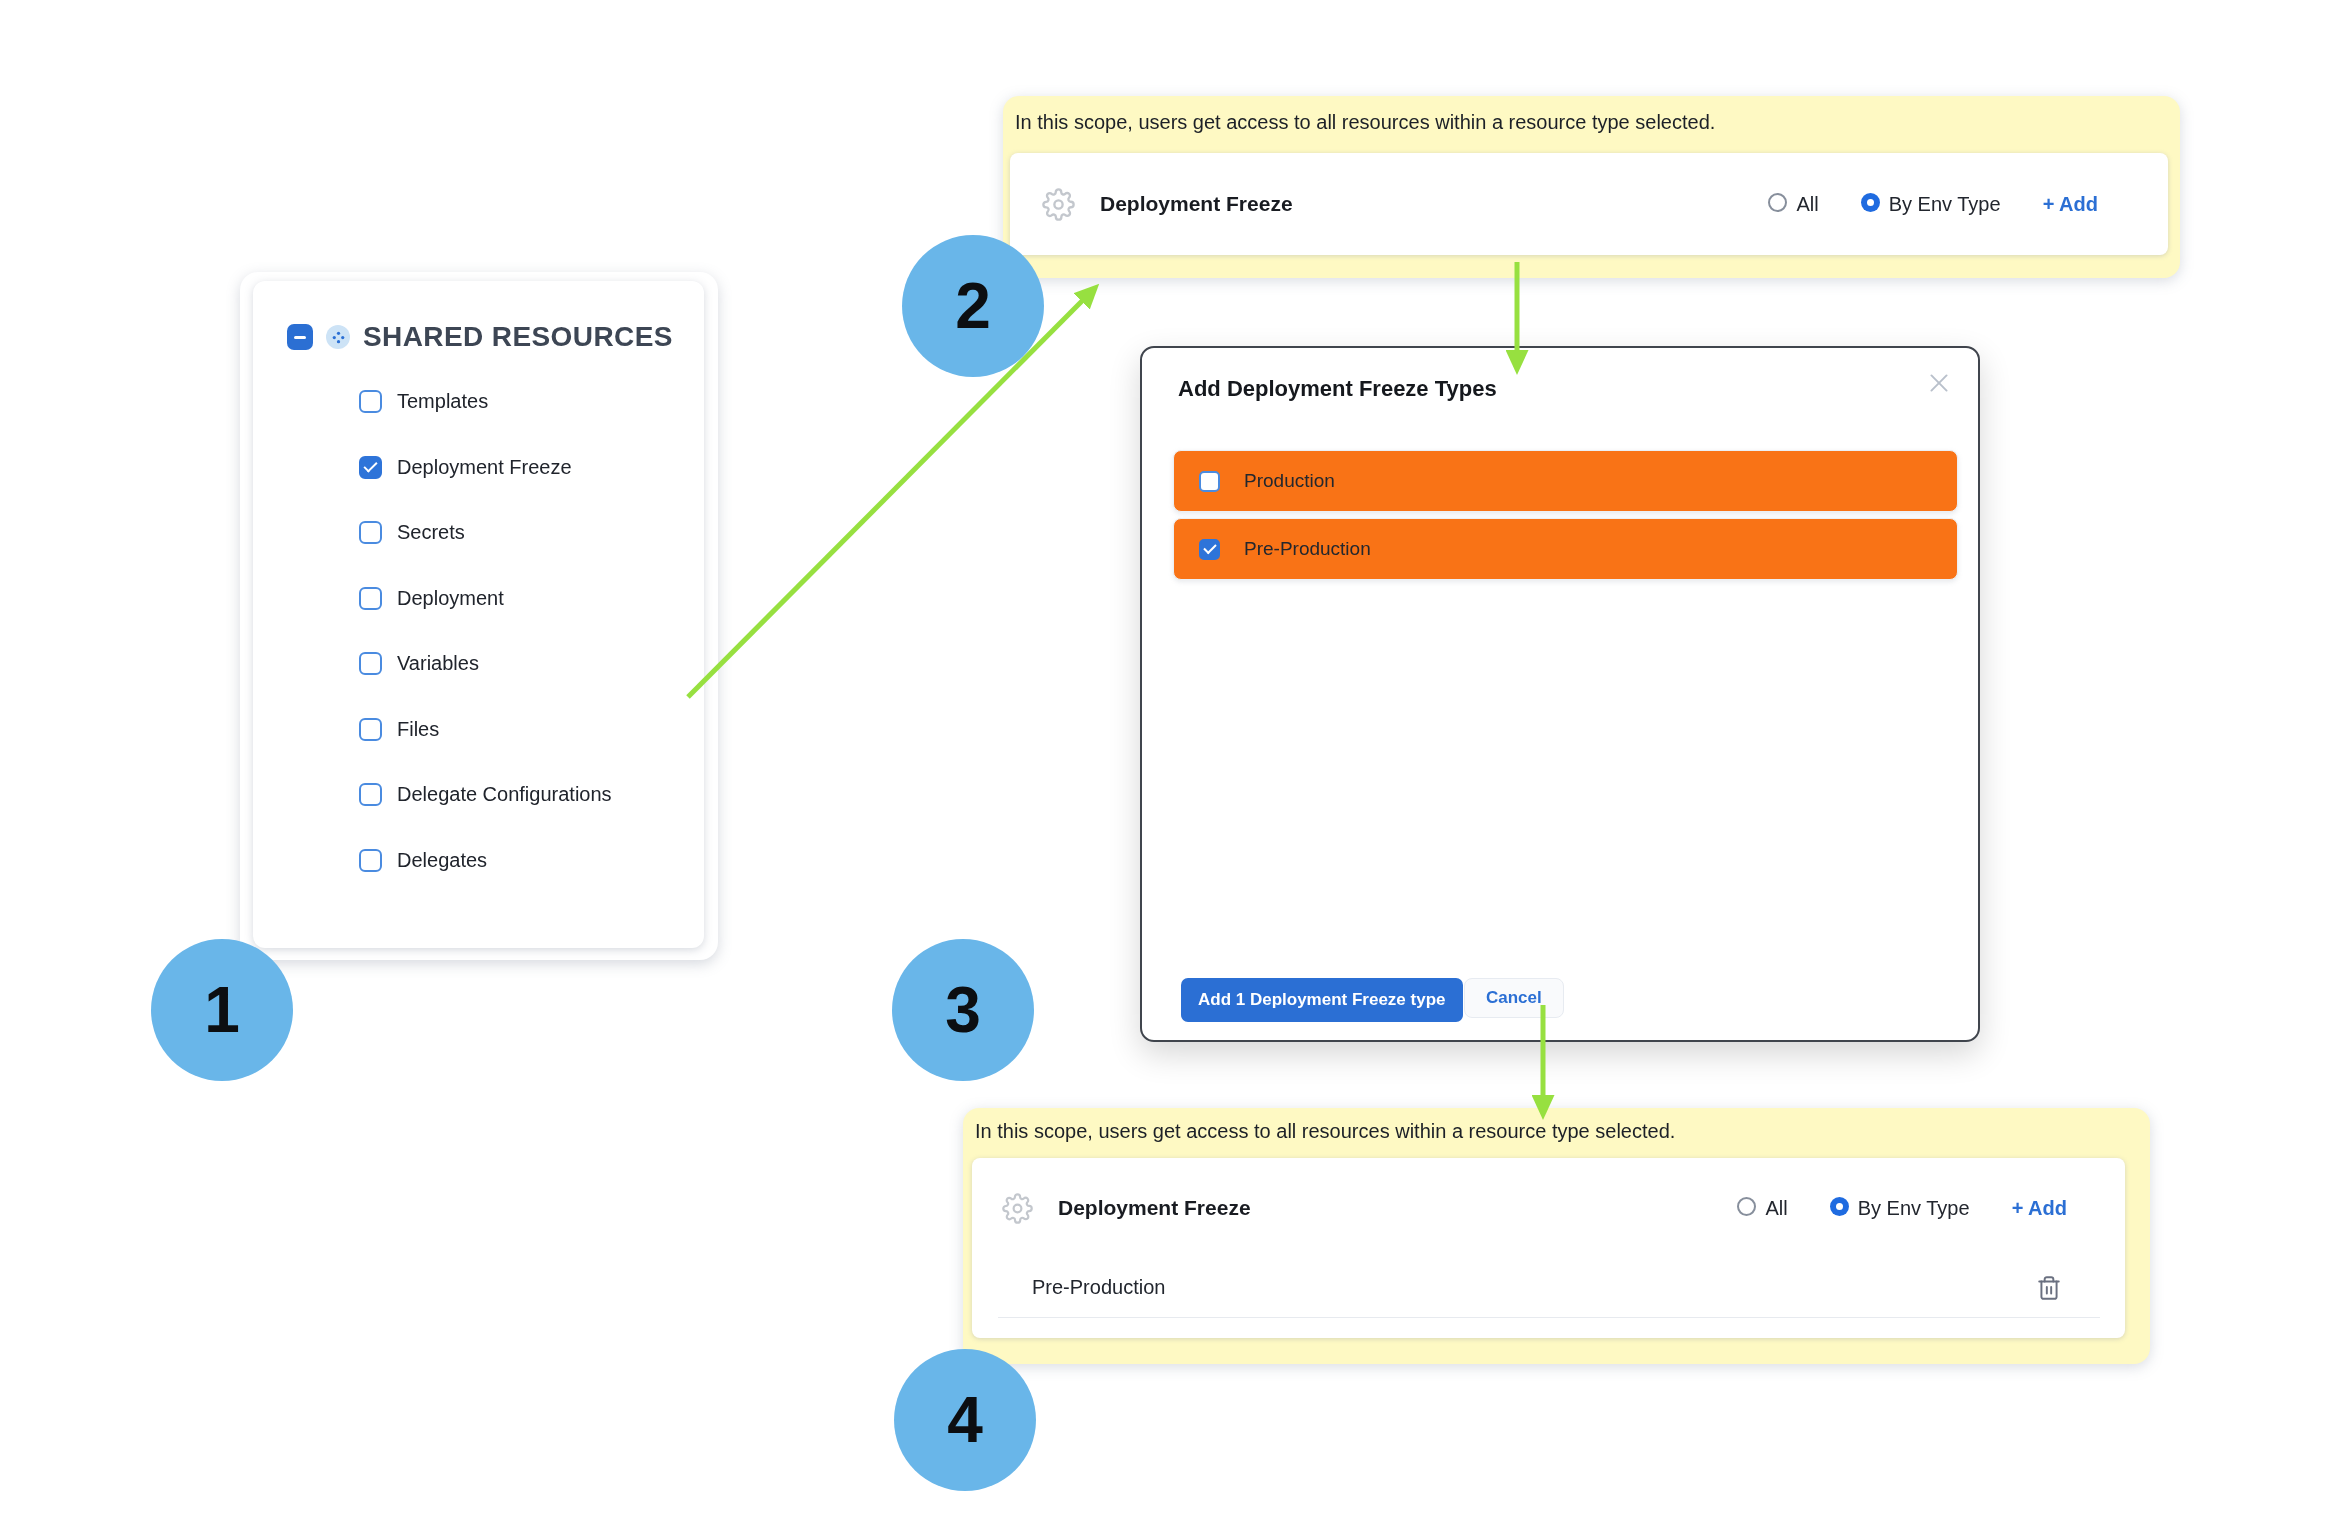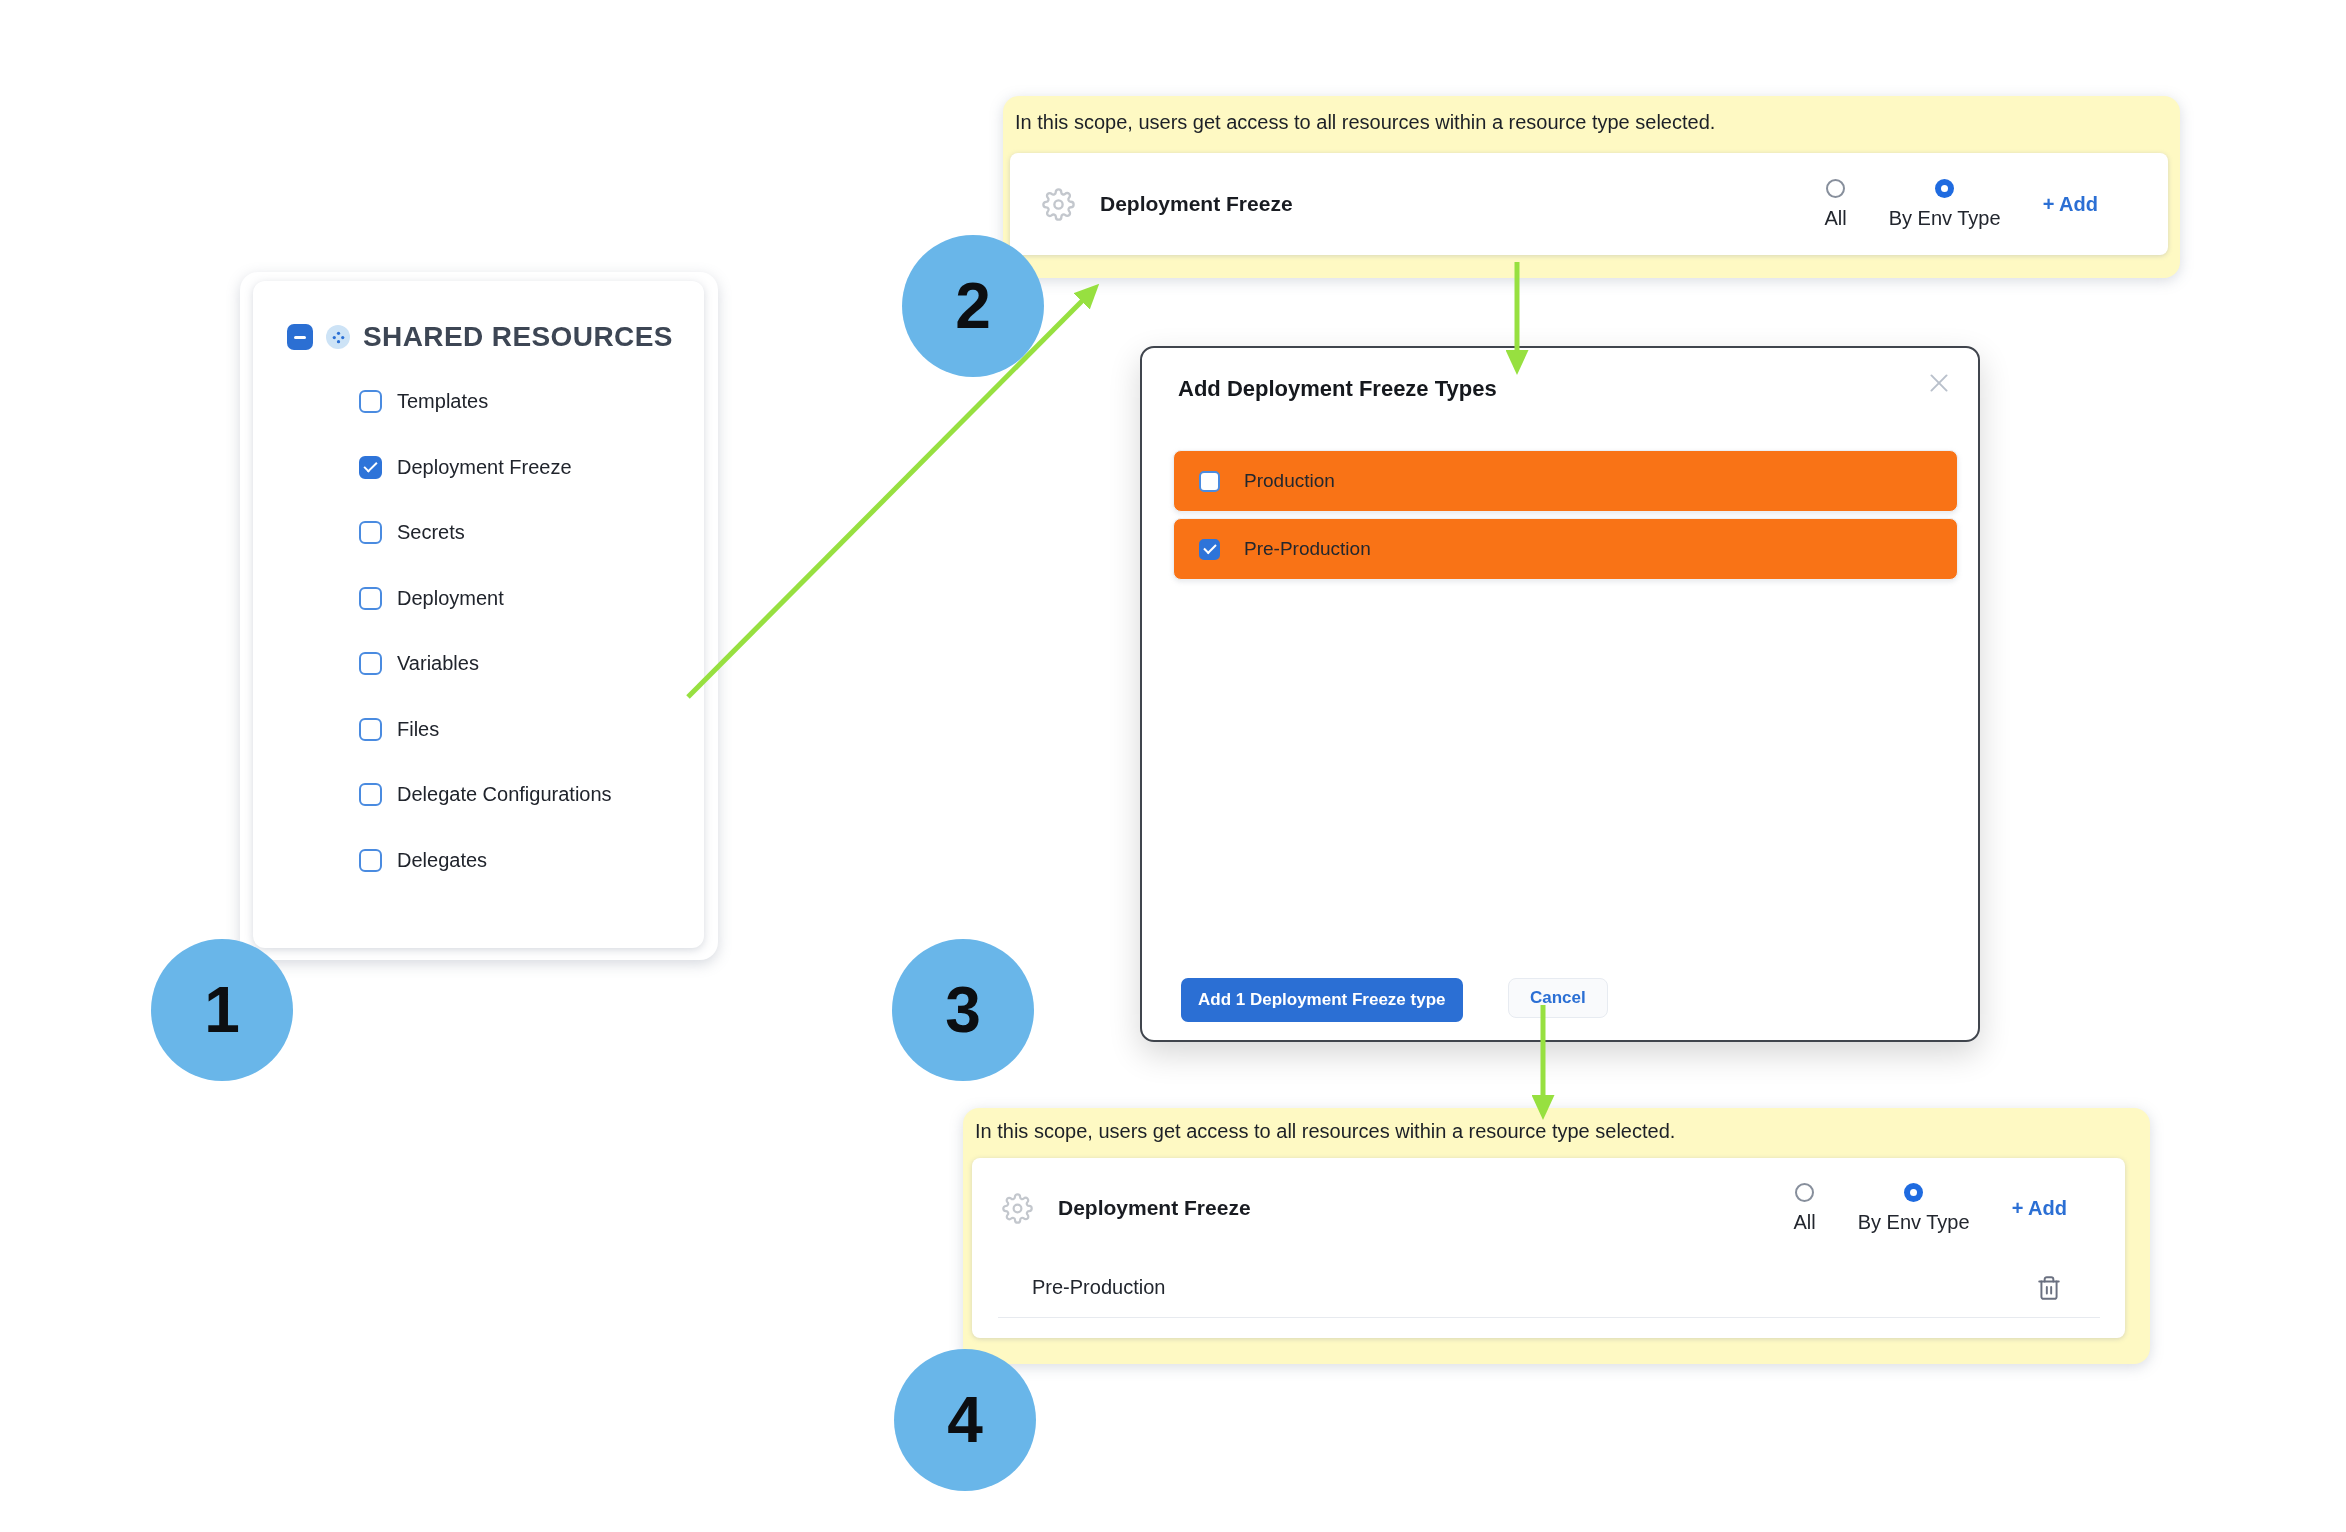--- a/index.html
+++ b/index.html
@@ -8,21 +8,21 @@
 
   
   .scope-panel{position:absolute;background:#fef9c3;border-radius:16px;
                box-shadow:0 3px 14px rgba(120,130,150,.28);z-index:10;}
   .scope-desc{position:absolute;left:12px;top:15px;font-size:20px;color:#1c2027;}
   .scope-card{position:absolute;background:#fff;border-radius:8px;
               box-shadow:0 1px 5px rgba(130,140,160,.32);box-sizing:border-box;}
   .row-flex{display:flex;align-items:center;box-sizing:border-box;}
   .row-title{font-size:21px;font-weight:700;color:#191c22;margin-left:25px;white-space:nowrap;}
   .right-cluster{margin-left:auto;display:flex;align-items:center;gap:42px;}
-  .rgroup{display:flex;align-items:center;gap:9px;flex-direction:column;}
+  .rgroup{display:flex;align-items:flex-start;gap:9px;}
   .rlabel{font-size:20px;color:#22262e;white-space:nowrap;}
   .radio{width:19px;height:19px;border-radius:50%;border:2px solid #878f9c;background:#fff;
          box-sizing:border-box;position:relative;flex:0 0 auto;}
   .radio[data-checked="true"]{border:none;background:#1f6be0;}
   .radio[data-checked="true"]::after{content:"";position:absolute;left:6px;top:6px;width:7px;height:7px;
          border-radius:50%;background:#fff;}
   .add-link{font-size:20px;font-weight:700;color:#2b6fd4;white-space:nowrap;}
 
   
   .sidebar-outer{position:absolute;left:240px;top:272px;width:478px;height:688px;background:#fff;
@@ -58,21 +58,21 @@
        box-sizing:border-box;display:flex;align-items:center;justify-content:center;flex:0 0 auto;}
   .mcb[data-checked="true"]{background:#2e74d9;border-color:#2e74d9;}
   .mcb[data-checked="true"]::after{content:"";width:10px;height:5px;border-left:2.5px solid #fff;
        border-bottom:2.5px solid #fff;transform:rotate(-45deg);margin-bottom:3px;}
   .m-label{font-size:19px;color:#23272e;}
   .btn-primary{position:absolute;left:39px;top:630px;height:44px;padding:0 17px;background:#2b6fd4;
        border:none;border-radius:7px;color:#fff;font-size:17px;font-weight:700;
        font-family:inherit;display:flex;align-items:center;white-space:nowrap;}
   .btn-cancel{position:absolute;left:322px;top:630px;height:40px;padding:0 21px;background:#f9fafc;
        border:1px solid #e7ebf1;border-radius:8px;color:#2b6fd4;font-size:17px;font-weight:700;
-       font-family:inherit;display:flex;align-items:center;box-sizing:border-box;margin-left:44px;}
+       font-family:inherit;display:flex;align-items:center;box-sizing:border-box;}
 
   
   .rowB{position:absolute;left:0;top:100px;width:100%;height:59px;display:flex;align-items:center;
         padding:0 63px 0 60px;box-sizing:border-box;}
   .type-label{font-size:20px;color:#22262e;}
   .divider{position:absolute;left:26px;right:25px;top:159px;height:1px;background:#e7eaef;}
 
   
   .step-circle{position:absolute;width:142px;height:142px;border-radius:50%;background:#69b6e9;
         display:flex;align-items:center;justify-content:center;z-index:50;

